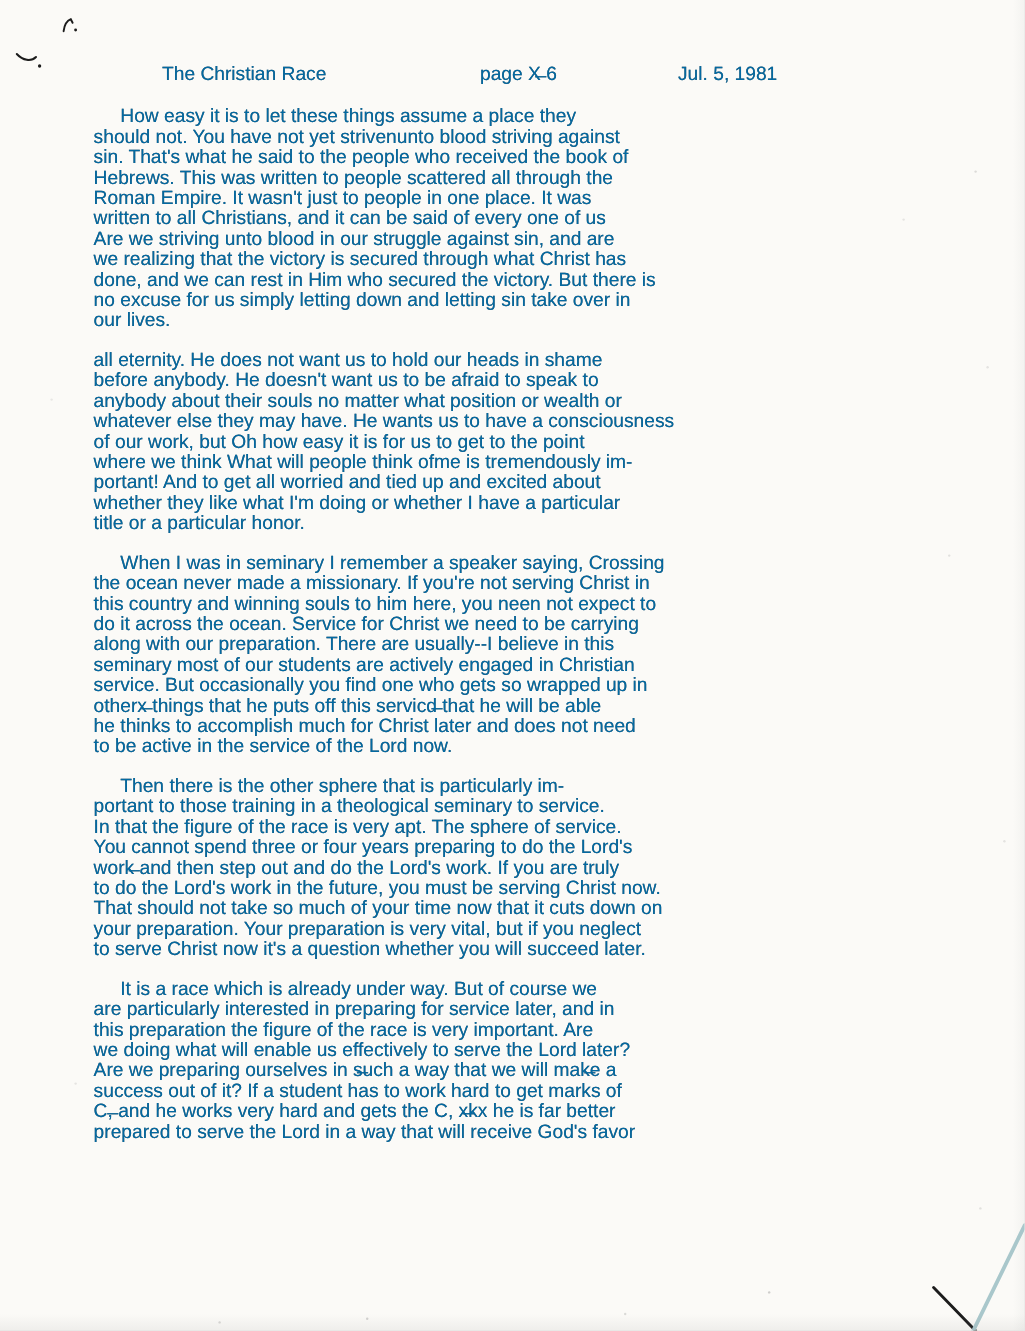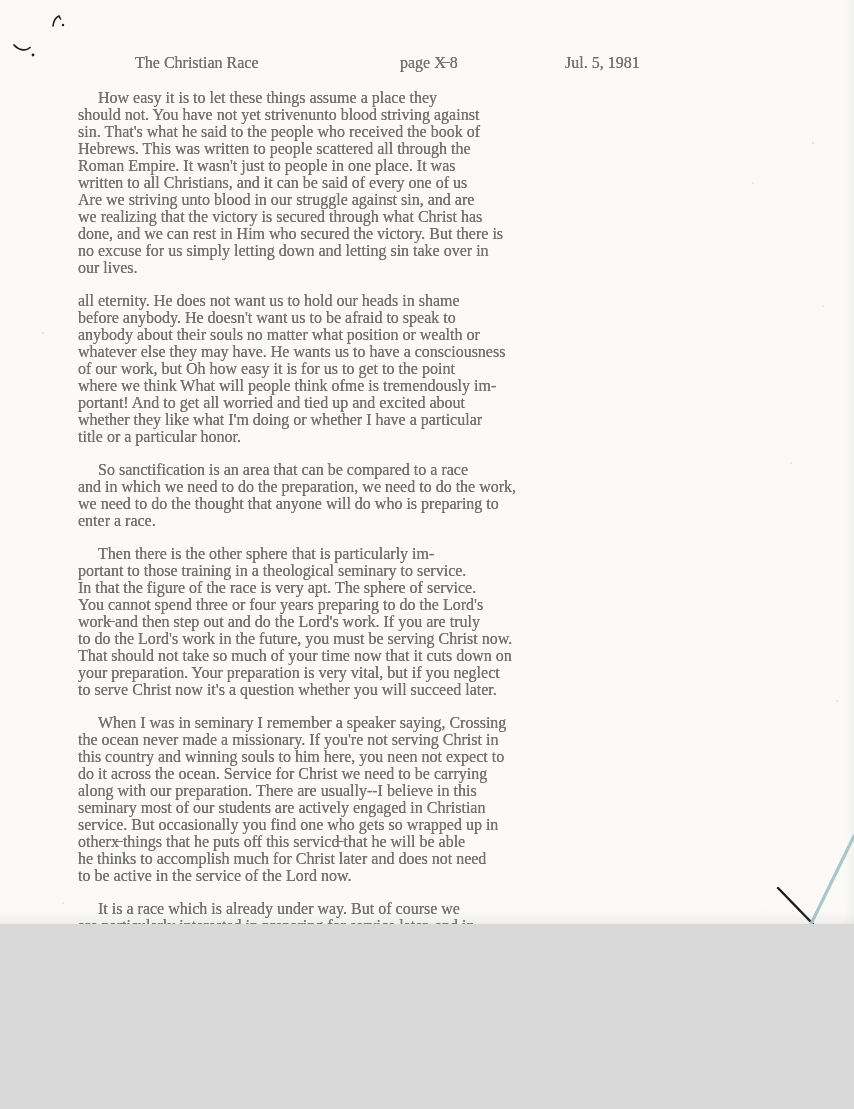--- a/index.html
+++ b/index.html
@@ -1,23 +1,23 @@
 <!DOCTYPE html>
 <html><head>
 <meta charset="utf-8">
 <style>
   html,body{margin:0;padding:0;background:#d9d9d9;}
   .page{
     position:relative;
-    width:854px;height:924px;
+    width:854px;height:1109px;
     margin:0 auto;
     background:#fbfaf7;
     overflow:hidden;
-    font-family:Liberation Serif, serif;
-    color:#737373;
+    font-family:Liberation Sans, sans-serif;
+    color:#0369a1;
   }
   
   .page::before{
     content:"";position:absolute;right:0;top:0;width:10px;height:100%;
     background:linear-gradient(to left, rgba(140,150,150,0.07), transparent);
     pointer-events:none;
   }
   .page::after{
     content:"";position:absolute;left:0;bottom:0;width:100%;height:14px;
     background:linear-gradient(to top, rgba(130,130,130,0.10), transparent);
@@ -67,21 +67,21 @@
 
   <svg class="marks-tl" width="90" height="75" viewBox="0 0 90 75">
     <path d="M53,26 q1,-8 6,-10 l1.5,3" fill="none" stroke="#1c1c1c" stroke-width="1.6" stroke-linecap="round"></path>
     <circle cx="63" cy="25" r="1.2" fill="#1c1c1c"></circle>
     <path d="M14,45 c5,5.5 12,6.5 16,2.5" fill="none" stroke="#1c1c1c" stroke-width="1.7" stroke-linecap="round"></path>
     <circle cx="33" cy="55" r="1.4" fill="#1c1c1c"></circle>
   </svg>
 
   <div class="header">
     <span class="title-span">The Christian Race</span>
-    <span class="pagenum-span">page X̶ 8</span>
+    <span class="pagenum-span">page X̶ 6</span>
     <span class="date-span">Jul. 5, 1981</span>
   </div>
 
   <div class="bodytext">
     <div class="para">     How easy it is to let these things assume a place they
 should not. You have not yet strivenunto blood striving against
 sin. That's what he said to the people who received the book of
 Hebrews. This was written to people scattered all through the
 Roman Empire. It wasn't just to people in one place. It was
 written to all Christians, and it can be said of every one of us
@@ -92,43 +92,39 @@
 our lives.</div>
     <div class="para">all eternity. He does not want us to hold our heads in shame
 before anybody. He doesn't want us to be afraid to speak to
 anybody about their souls no matter what position or wealth or
 whatever else they may have. He wants us to have a consciousness
 of our work, but Oh how easy it is for us to get to the point
 where we think What will people think ofme is tremendously im-
 portant! And to get all worried and tied up and excited about
 whether they like what I'm doing or whether I have a particular
 title or a particular honor.</div>
-    <div class="para">     So sanctification is an area that can be compared to a race
-and in which we need to do the preparation, we need to do the work,
-we need to do the thought that anyone will do who is preparing to
-enter a race.</div>
-    <div class="para">     Then there is the other sphere that is particularly im-
-portant to those training in a theological seminary to service.
-In that the figure of the race is very apt. The sphere of service.
-You cannot spend three or four years preparing to do the Lord's
-work̶ and then step out and do the Lord's work. If you are truly
-to do the Lord's work in the future, you must be serving Christ now.
-That should not take so much of your time now that it cuts down on
-your preparation. Your preparation is very vital, but if you neglect
-to serve Christ now it's a question whether you will succeed later.</div>
     <div class="para">     When I was in seminary I remember a speaker saying, Crossing
 the ocean never made a missionary. If you're not serving Christ in
 this country and winning souls to him here, you neen not expect to
 do it across the ocean. Service for Christ we need to be carrying
 along with our preparation. There are usually--I believe in this
 seminary most of our students are actively engaged in Christian
 service. But occasionally you find one who gets so wrapped up in
 otherx̶ things that he puts off this servicd̶ that he will be able
 he thinks to accomplish much for Christ later and does not need
 to be active in the service of the Lord now.</div>
+    <div class="para">     Then there is the other sphere that is particularly im-
+portant to those training in a theological seminary to service.
+In that the figure of the race is very apt. The sphere of service.
+You cannot spend three or four years preparing to do the Lord's
+work̶ and then step out and do the Lord's work. If you are truly
+to do the Lord's work in the future, you must be serving Christ now.
+That should not take so much of your time now that it cuts down on
+your preparation. Your preparation is very vital, but if you neglect
+to serve Christ now it's a question whether you will succeed later.</div>
     <div class="para">     It is a race which is already under way. But of course we
 are particularly interested in preparing for service later, and in
 this preparation the figure of the race is very important. Are
 we doing what will enable us effectively to serve the Lord later?
 Are we preparing ourselves in s̶uch a way that we will mak̶e a
 success out of it? If a student has to work hard to get marks of
 C,̶ and he works very hard and gets the C, x̶kx he is far better
 prepared to serve the Lord in a way that will receive God's favor</div>
   </div>
 

